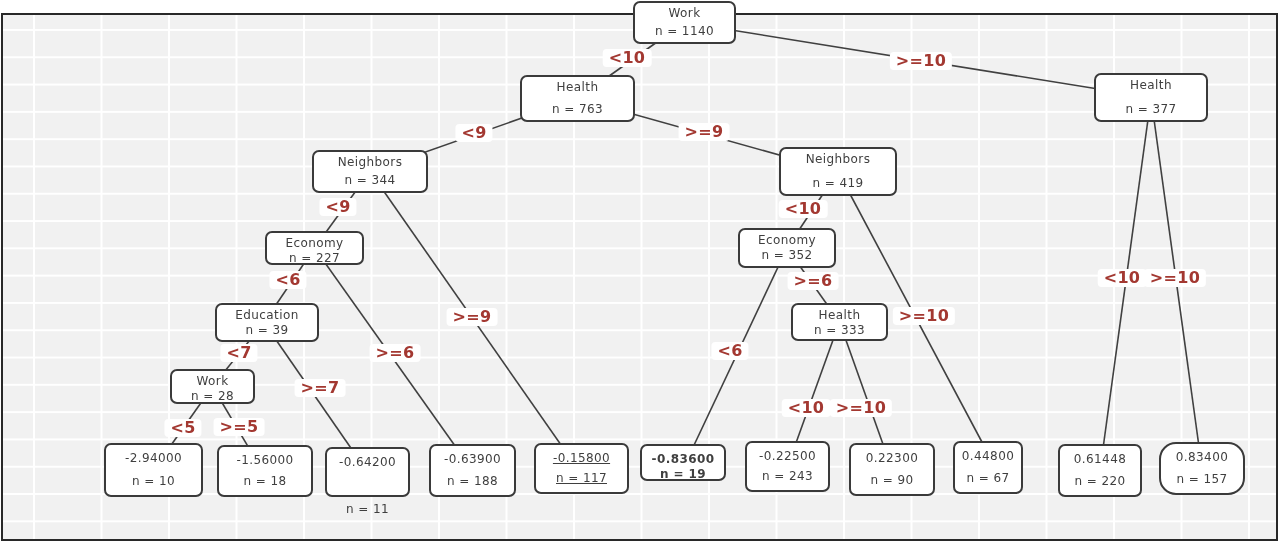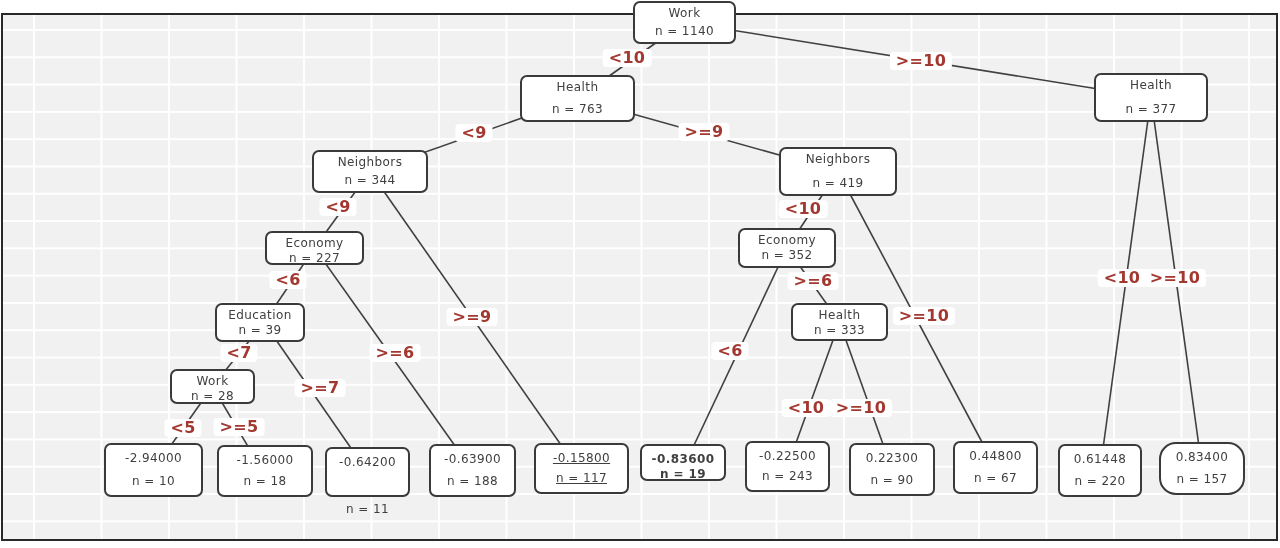--- a/index.html
+++ b/index.html
@@ -129,21 +129,21 @@
         <div>n = 419</div>
       </div>
       <div class="node" style="left: 265px; top: 231px; width: 99px; height: 34px;">
         <div>Economy</div>
         <div>n = 227</div>
       </div>
       <div class="node" style="left: 738px; top: 228px; width: 98px; height: 40px;">
         <div>Economy</div>
         <div>n = 352</div>
       </div>
-      <div class="node" style="left: 215px; top: 303px; width: 90px; height: 39px; justify-content: space-between;">
+      <div class="node" style="left: 215px; top: 303px; width: 104px; height: 39px; justify-content: space-between;">
         <div>Education</div>
         <div>n = 39</div>
       </div>
       <div class="node" style="left: 791px; top: 303px; width: 97px; height: 38px;">
         <div>Health</div>
         <div>n = 333</div>
       </div>
       <div class="node" style="left: 170px; top: 369px; width: 85px; height: 35px;">
         <div>Work</div>
         <div>n = 28</div>
@@ -173,21 +173,21 @@
         <div>n = 19</div>
       </div>
       <div class="node leaf" style="left: 745px; top: 441px; width: 85px; height: 51px;">
         <div>-0.22500</div>
         <div>n = 243</div>
       </div>
       <div class="node leaf" style="left: 849px; top: 443px; width: 86px; height: 53px;">
         <div>0.22300</div>
         <div>n = 90</div>
       </div>
-      <div class="node leaf" style="left: 953px; top: 441px; width: 85px; height: 53px;">
+      <div class="node leaf" style="left: 953px; top: 441px; width: 70px; height: 53px;">
         <div>0.44800</div>
         <div>n = 67</div>
       </div>
       <div class="node leaf" style="left: 1058px; top: 444px; width: 84px; height: 53px;">
         <div>0.61448</div>
         <div>n = 220</div>
       </div>
       <div class="node leaf" style="left: 1159px; top: 442px; width: 86px; height: 53px; border-radius: 17px;">
         <div>0.83400</div>
         <div>n = 157</div>

